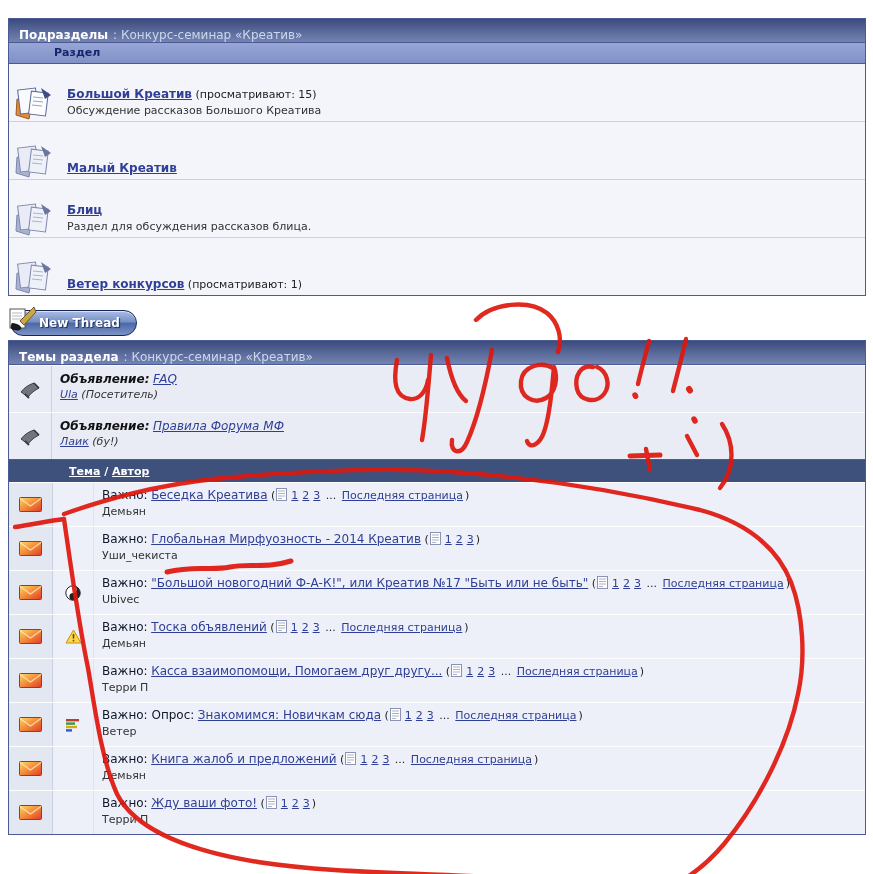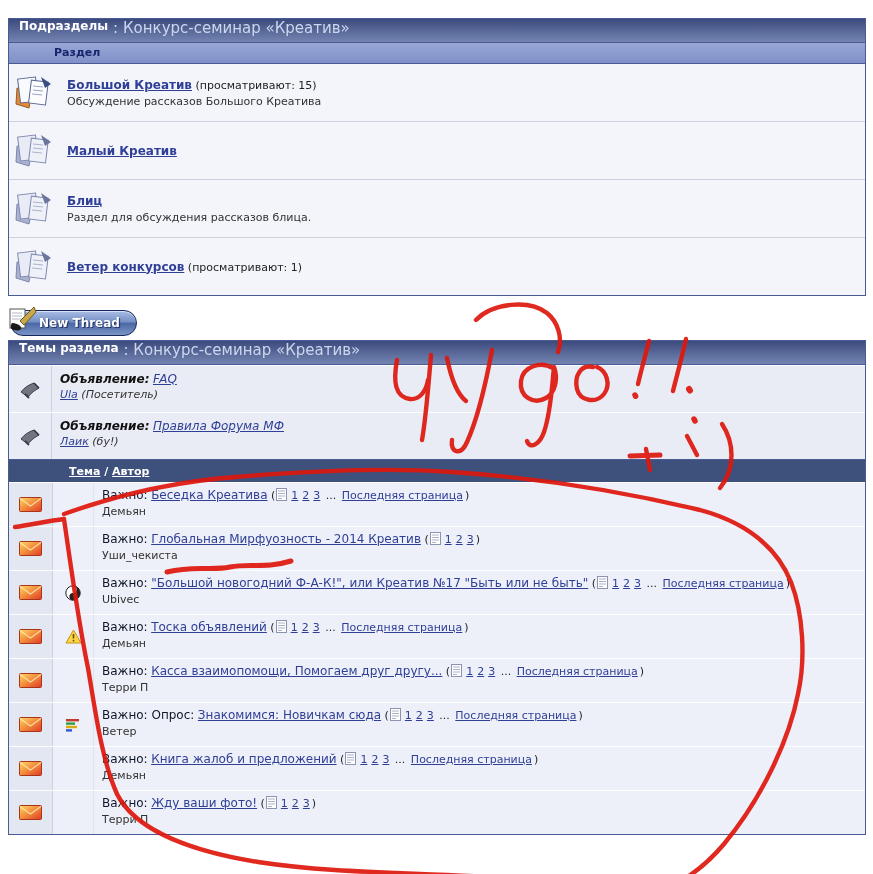--- a/index.html
+++ b/index.html
@@ -1,29 +1,29 @@
 <!DOCTYPE html>
 <html style="--annotation-red: #de170d; --panel-border: #4a5a94; --tcat-top: #3c4b7d; --tcat-bottom: #7384b2; --tcat-text: #ffffff; --tcat-subtitle: #ccd7ee; --subhead-bg-top: #97a6d5; --subhead-bg-bottom: #8091c8; --subhead-text: #18246e; --thead-dark-bg: #3e517c; --link: #2f3f96; --row-light: #f3f5fb; --row-thread: #edf0f8; --row-announcement: #e9ecf5; --icon-cell: #e3e7f1; --separator: #ccd1e0; --button-border: #17275c;"><head>
 <meta charset="utf-8">
 <style>
   html,body{margin:0;padding:0;background:#fff;}
   body{font-family:"DejaVu Sans","Liberation Sans",sans-serif;font-size:11px;color:#222;}
   .page{position:relative;width:873px;height:874px;background:#fff;overflow:hidden;}
   .content{position:absolute;left:8px;top:18px;width:858px;}
   .panel{border:1px solid var(--panel-border);background:var(--row-light);}
-  .tcat{height:23px;display:flex;align-items:flex-start;padding:0 10px;
+  .tcat{height:23px;display:flex;align-items:flex-end;padding:0 10px;
         background:linear-gradient(to bottom,var(--tcat-top),var(--tcat-bottom));
         border-bottom:1px solid var(--panel-border);}
   .tcat .t-bold{color:var(--tcat-text);font-weight:bold;font-size:12px;}
-  .tcat .t-rest{color:var(--tcat-subtitle);font-size:15px;margin-left:5px;}
+  .tcat .t-rest{color:var(--tcat-subtitle);font-size:12px;margin-left:5px;}
   .subhead{height:20px;line-height:20px;padding-left:45px;font-weight:bold;font-size:11px;
         color:var(--subhead-text);
         background:linear-gradient(to bottom,var(--subhead-bg-top),var(--subhead-bg-bottom));
         border-bottom:1px solid var(--panel-border);}
-  .forumrow{display:flex;align-items:center;min-height:57px;background:var(--row-light);border-top:1px solid var(--separator);}
+  .forumrow{display:flex;align-items:flex-end;min-height:57px;background:var(--row-light);border-top:1px solid var(--separator);}
   .forumrow:first-child{border-top:none;}
   .forumrow .icon-cell{width:50px;display:flex;justify-content:center;flex:0 0 50px;}
   .fcontent{padding:4px 8px;}
   a{cursor:pointer;}
   .flink{font-weight:bold;font-size:12px;color:var(--link);text-decoration:underline;}
   .plain{font-size:11px;color:#222;}
   .fdesc{font-size:11px;color:#333;margin-top:3px;}
   .btn-block{position:relative;height:34px;margin-top:10px;}
   .btn-newthread{position:absolute;left:2px;top:4px;height:24px;line-height:24px;
         border:1px solid var(--button-border);border-radius:13px;padding:0 16px 0 28px;

